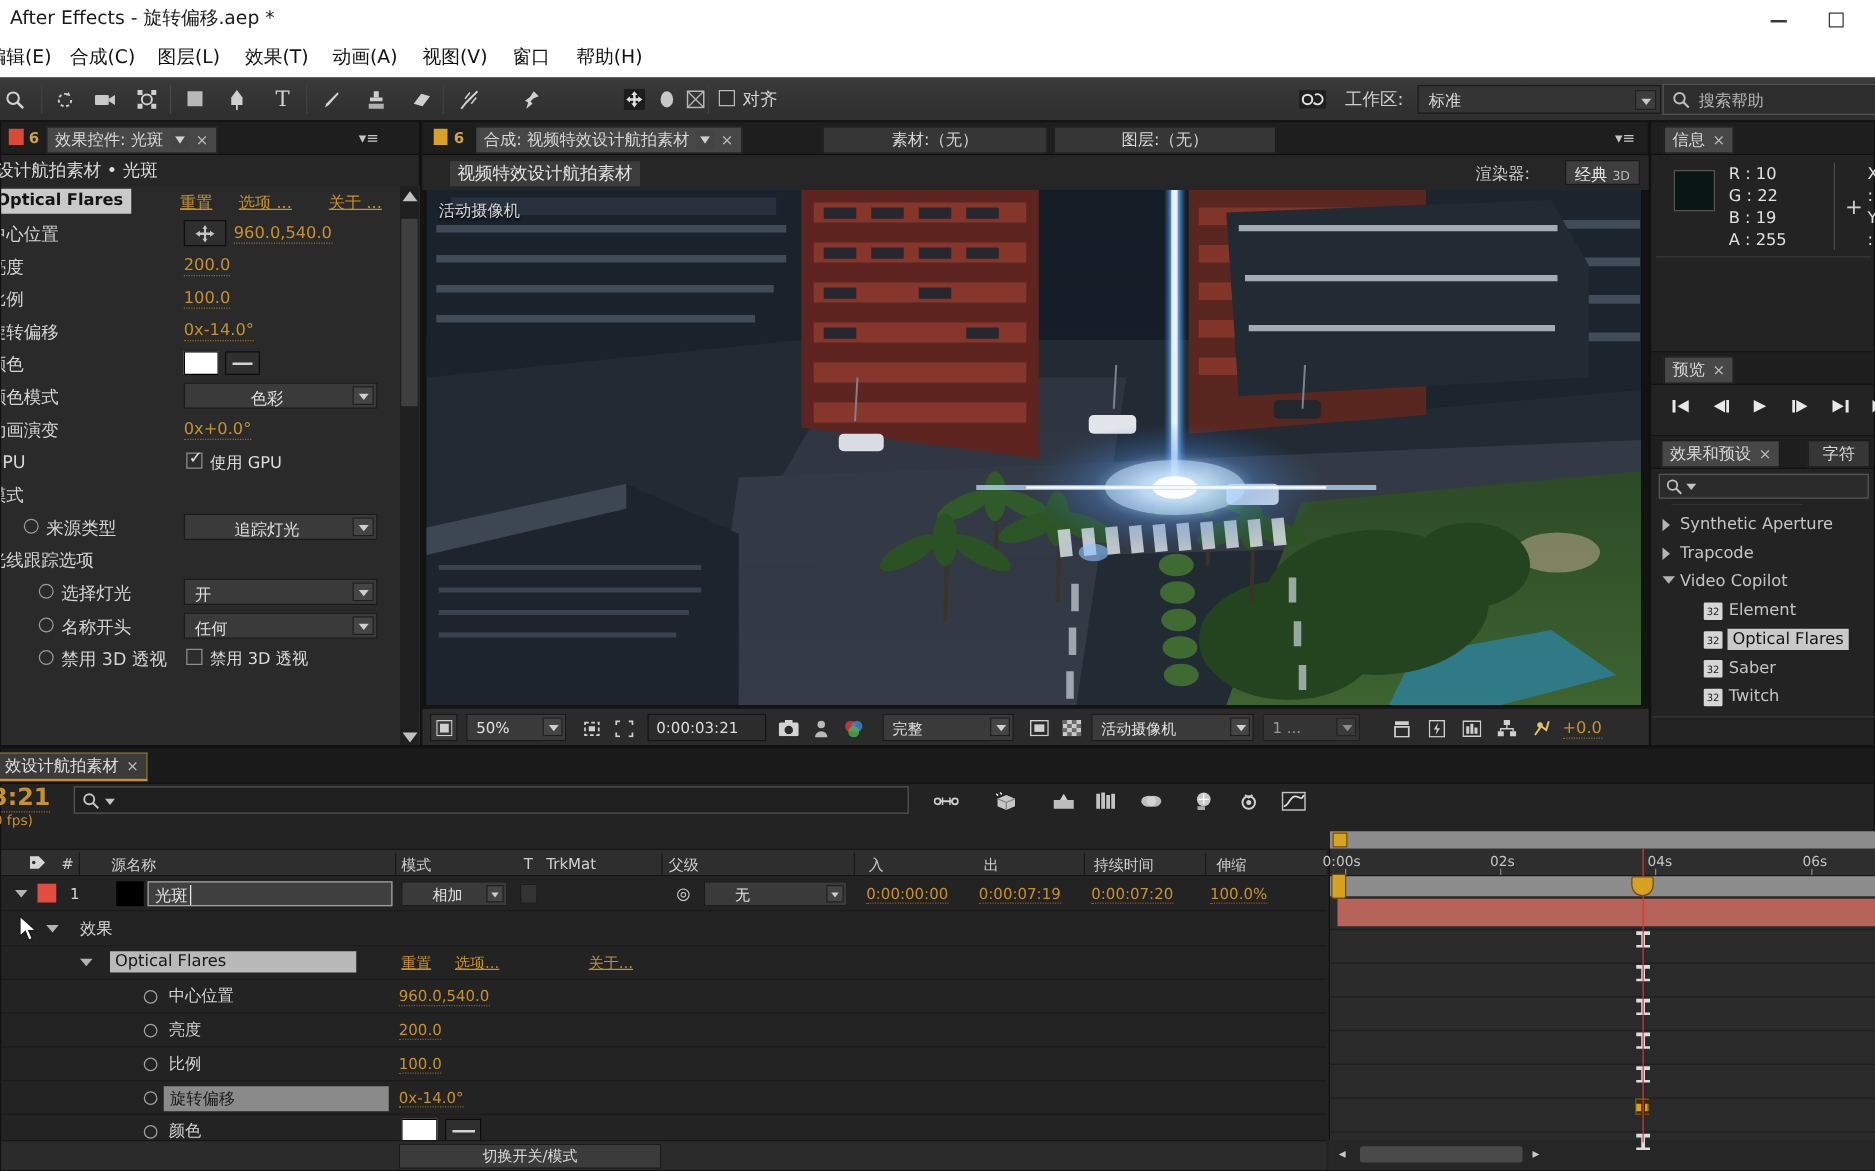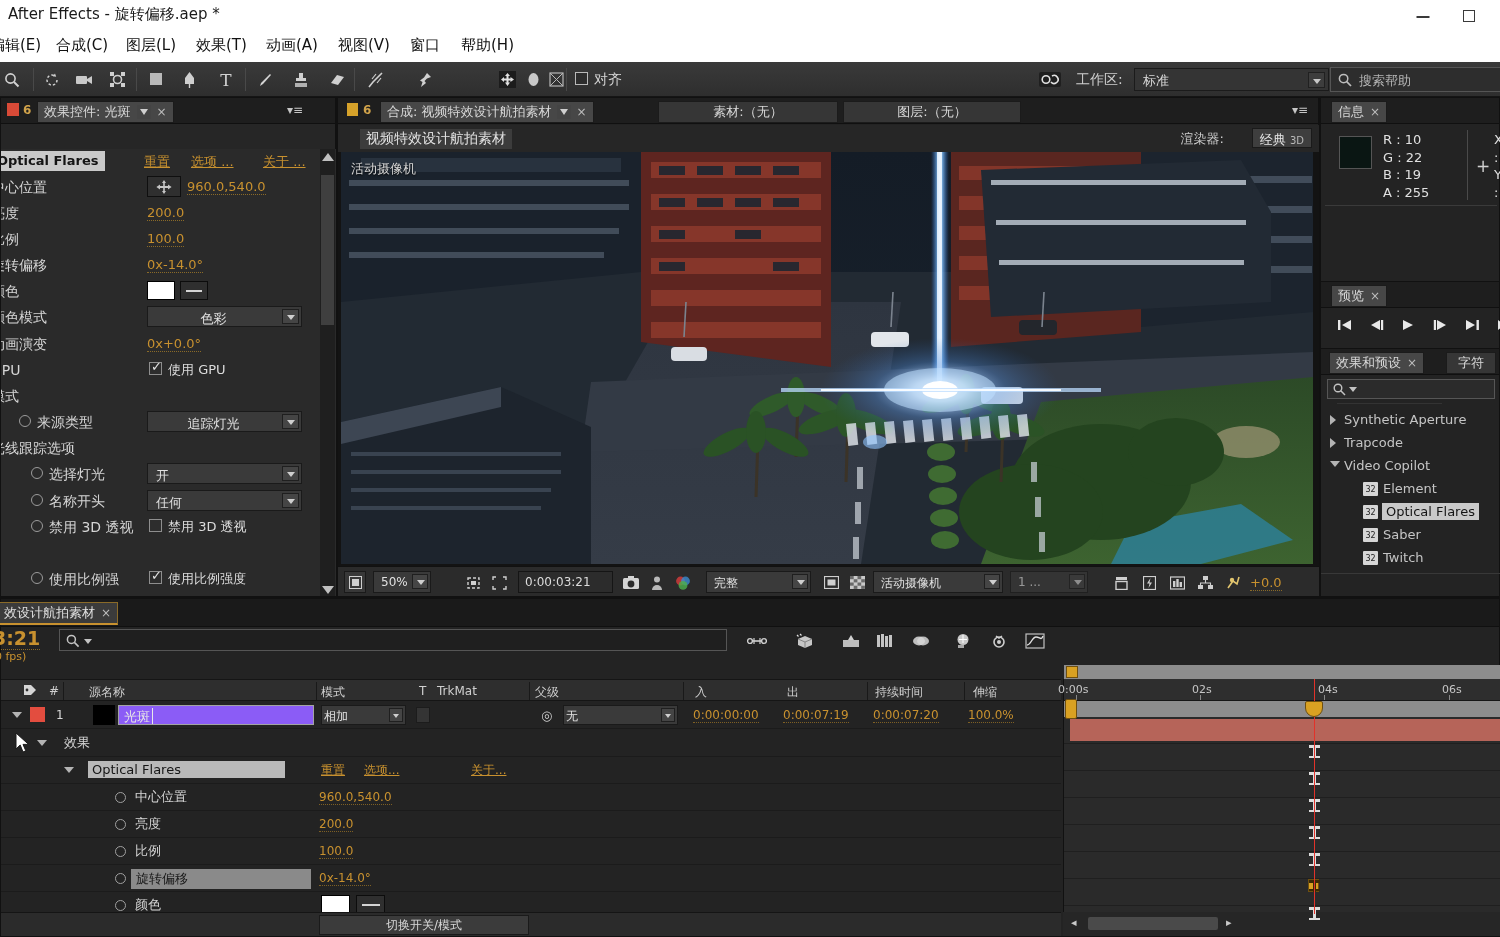--- a/index.html
+++ b/index.html
@@ -150,25 +150,25 @@
   .colHdr { position:absolute; left:0; top:80px; width:1060px; height:22px; background:#2e2e2e;
             border-top:1px solid #151515; border-bottom:1px solid #151515; }
   .colHdr .ch { position:absolute; top:4px; font-size:12px; color:#cfcfcf; white-space:nowrap; }
   .colHdr .cdiv { position:absolute; top:2px; width:1px; height:18px; background:#191919; }
 
   .layerRow { position:absolute; left:0; width:1060px; }
   .lrTw { position:absolute; width:0; height:0; }
   .lrTw.open { border-left:5px solid transparent; border-right:5px solid transparent; border-top:6px solid #b4b4b4; }
   .colorChip { position:absolute; width:15px; height:15px; background:#e34d3f; }
   .lrNum { position:absolute; font-size:12px; color:#d8d8d8; }
-  .lrSrcBox { position:absolute; height:20px; background:#8b5cf6; border:1px solid #a3a3a3; }
+  .lrSrcBox { position:absolute; height:20px; background:#404040; border:1px solid #a3a3a3; }
   .lrSrcBox span { position:absolute; left:5px; top:2px; font-size:13px; color:#e6e6e6; }
   .lrCaret { position:absolute; width:1px; background:#e8e8e8; }
   .modeSel { position:absolute; height:20px; background:#3a3a3a; border:1px solid #1a1a1a; }
-  .modeSel span { position:absolute; left:2px; top:2px; font-size:12px; color:#e2e2e2; }
+  .modeSel span { position:absolute; left:24px; top:2px; font-size:12px; color:#e2e2e2; }
   .modeSel .arw { position:absolute; right:2px; top:2px; width:14px; height:14px; background:#454545; border:1px solid #1f1f1f; }
   .modeSel .arw:after { content:""; position:absolute; left:3px; top:5px; border-left:3.5px solid transparent;
       border-right:3.5px solid transparent; border-top:4px solid #cfcfcf; }
   .trkBox { position:absolute; width:14px; height:16px; background:#343434; border:1px solid #1c1c1c; }
   .tlVal { position:absolute; font-size:12px; color:#c8912f; border-bottom:1px dotted #7d5f24; white-space:nowrap; }
   .tlLbl { position:absolute; font-size:13px; color:#d5d5d5; white-space:nowrap; }
   .tlLbl.chip { background:#b9b9b9; color:#161616; padding:1px 4px; }
   .tlLbl.hl { background:#8a8a8a; color:#1a1a1a; padding:1px 5px; }
   .tlLink { position:absolute; font-size:12px; color:#c8912f; text-decoration:underline; white-space:nowrap; }
   .rowSep { position:absolute; left:0; width:1060px; height:1px; background:#1b1b1b; }
@@ -359,20 +359,23 @@
       <span>效果控件: 光斑</span>
       <span style="margin-left:6px;width:14px;height:14px;background:#444;display:inline-flex;align-items:center;justify-content:center">
         <svg width="8" height="6" viewBox="0 0 8 6">
             <path d="M0 0 L8 0 L4 6 Z" fill="#d0d0d0"></path>
           </svg>
       </span>
       <span class="closeX">×</span>
     </div>
     <div class="menuGrip" style="right:32px">▾≡</div>
 
+    <div class="fxHeader">
+      <span>设计航拍素材 • 光斑</span>
+    </div>
 
     <div class="fxBody">
 
       <div class="fxRow" style="top:0px">
         <div class="fxTitleChip">Optical Flares</div>
         <div class="fxLink" style="left:143px">重置</div>
         <div class="fxLink" style="left:190px">选项 ...</div>
         <div class="fxLink" style="left:262px">关于 ...</div>
       </div>
 
@@ -462,26 +465,20 @@
       </div>
 
       <div class="fxRow" style="top:366px">
         <div class="stopw" style="left:30px"></div>
         <div class="fxName ind1" style="left:48px">禁用 3D 透视</div>
         <div class="chk" style="left:148px"></div>
         <div class="chkLabel" style="left:167px">禁用 3D 透视</div>
       </div>
 
 
-      <div class="fxRow" style="top:418px">
-        <div class="stopw" style="left:30px"></div>
-        <div class="fxName ind1" style="left:48px">使用比例强</div>
-        <div class="chk on" style="left:148px"></div>
-        <div class="chkLabel" style="left:167px">使用比例强度</div>
-      </div>
     </div>
 
     <div class="fxScroll">
       <div class="scArrow scUp"></div>
       <div class="fxScrollThumb"></div>
       <div class="scArrow scDn"></div>
     </div>
   </div>
 
   <div class="panel" id="compPanel">
@@ -733,21 +730,21 @@
       </div>
     </div>
 
     <div class="compBar">
       <div class="cbtn" style="left:6px;width:22px">
         <svg width="13" height="13" viewBox="0 0 13 13">
             <rect x="0.5" y="0.5" width="12" height="12" fill="none" stroke="#cfcfcf"></rect>
             <rect x="3" y="3" width="7" height="7" fill="#cfcfcf"></rect>
           </svg>
       </div>
-      <div class="cselect" style="left:35px;width:58px">
+      <div class="cselect" style="left:35px;width:80px">
         <span>50%</span>
         <div class="arw"></div>
       </div>
       <div class="cbtnFlat" style="left:124px;width:22px">
         <svg width="15" height="14" viewBox="0 0 15 14">
             <rect x="2" y="2" width="11" height="10" fill="none" stroke="#d0d0d0" stroke-width="1.4" stroke-dasharray="3 2"></rect>
             <rect x="5" y="5" width="5" height="4" fill="#d0d0d0"></rect>
           </svg>
       </div>
       <div class="cbtnFlat" style="left:150px;width:22px">

